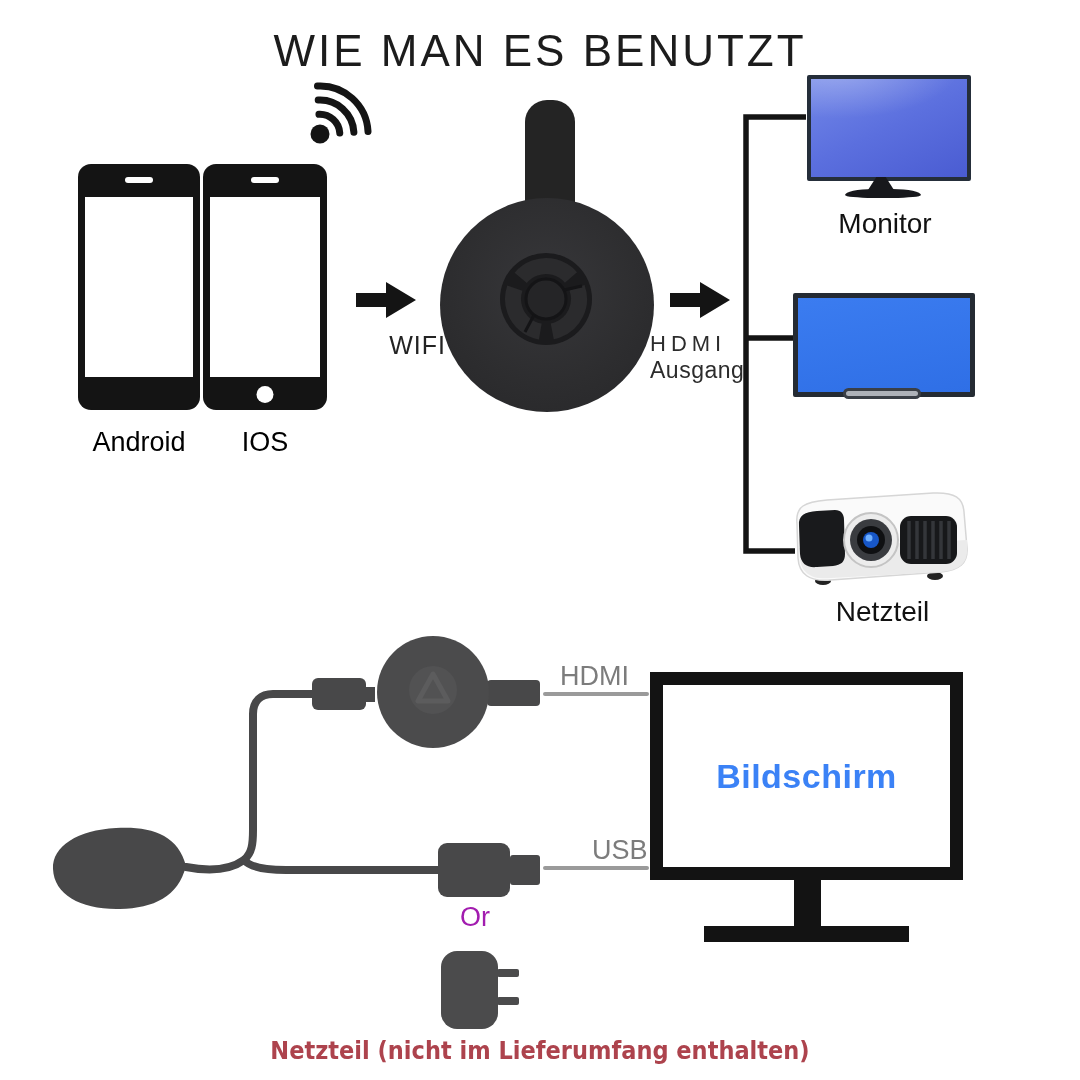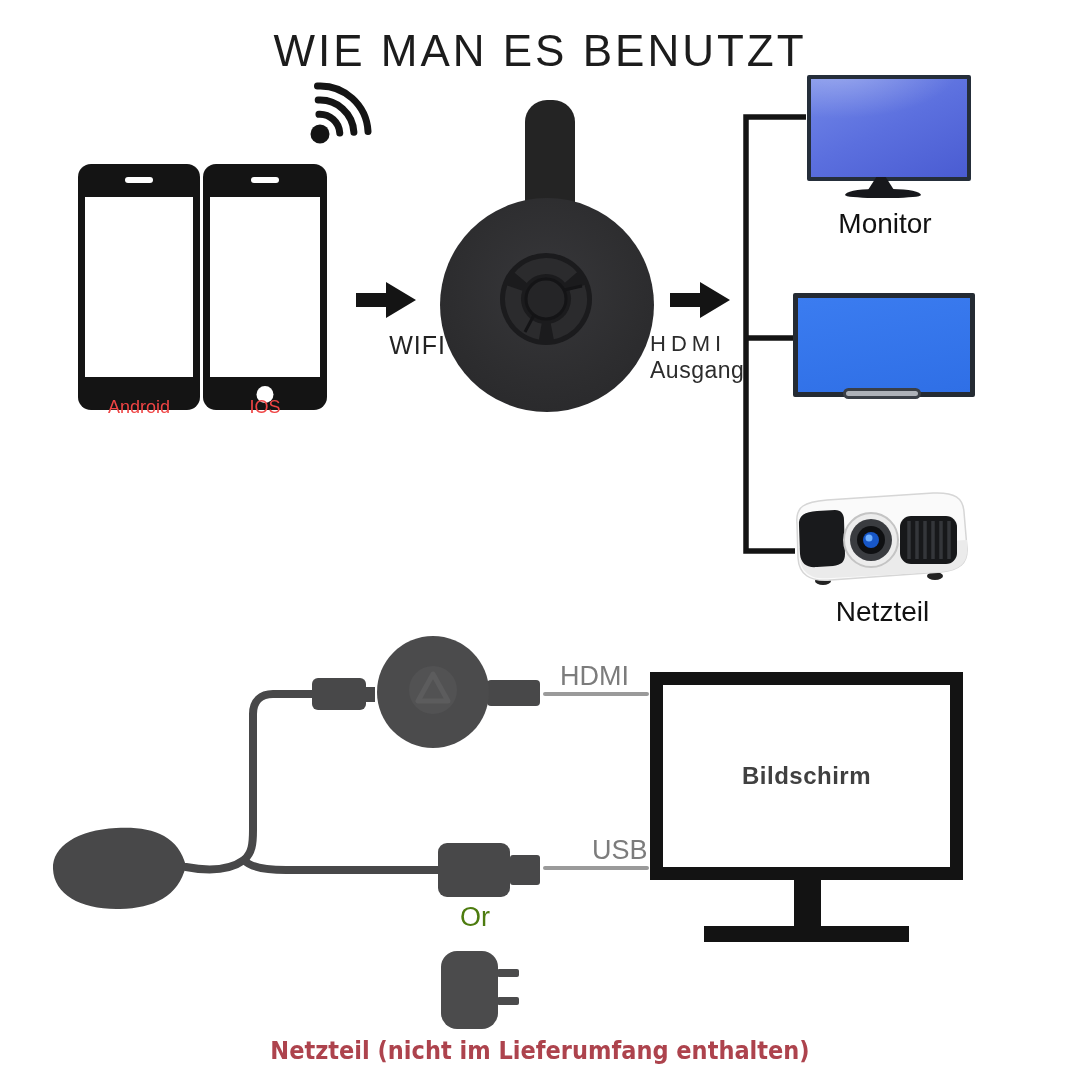--- a/index.html
+++ b/index.html
@@ -11,21 +11,21 @@
   .title{left:0;right:0;top:26px;text-align:center;font-size:44px;font-weight:400;
          letter-spacing:3px;color:#1c1c1c;}
 
   
   .phone{background:#141414;border-radius:13px;}
   .phone .screen{position:absolute;left:7px;right:7px;top:33px;bottom:33px;background:#ffffff;}
   .phone .slot{position:absolute;top:13px;left:50%;transform:translateX(-50%);
                width:28px;height:6px;border-radius:3px;background:#ffffff;}
   .phone .home{position:absolute;bottom:7px;left:50%;transform:translateX(-50%);
                width:17px;height:17px;border-radius:50%;background:#ffffff;}
-  .phone-label{top:397px;text-align:center;font-size:18px;color:#ef4444;}
+  .phone-label{top:427px;text-align:center;font-size:27px;color:#000000;}
 
   
   .wifi-label{left:368px;top:331px;width:78px;text-align:right;font-size:25px;
               letter-spacing:1px;color:#232323;}
   .hdmi-out{left:650px;top:331px;width:130px;color:#2c2c2c;}
   .hdmi-out .l1{font-size:22px;letter-spacing:5px;}
   .hdmi-out .l2{font-size:23px;letter-spacing:0.5px;}
 
   
   .monitor-screen{left:807px;top:75px;width:156px;height:98px;border:4px solid #252e3a;border-radius:2px;
@@ -43,25 +43,25 @@
   .tv-stand{left:843px;top:388px;width:78px;height:11px;background:#aeb2b8;
             border:3px solid #3a3f46;border-radius:8px;box-sizing:border-box;}
 
   
   .conn-line{height:4px;background:#9a9a9a;border-radius:2px;}
   .conn-label{font-size:27px;color:#7c7c7c;}
 
   
   .big-screen{left:650px;top:672px;width:313px;height:208px;border:13px solid #131313;
               background:#ffffff;box-sizing:border-box;display:flex;align-items:center;justify-content:center;}
-  .big-screen span{font-size:24px;font-weight:700;color:#404040;letter-spacing:0.5px;}
+  .big-screen span{font-size:34px;font-weight:700;color:#3b82f6;letter-spacing:0.5px;}
   .big-neck{left:794px;top:880px;width:27px;height:47px;background:#131313;}
   .big-base{left:704px;top:926px;width:205px;height:16px;background:#131313;}
 
-  .or-label{left:440px;top:902px;width:70px;text-align:center;font-size:27px;color:#4d7c0f;}
+  .or-label{left:440px;top:902px;width:70px;text-align:center;font-size:27px;color:#a21caf;}
 
   
   .adapter{left:441px;top:951px;width:57px;height:78px;border-radius:16px;background:#4b4b4c;}
   .prong{width:22px;height:8px;border-radius:2px;background:#4b4b4c;}
 
   .note{left:0;right:0;top:1036px;text-align:center;font-size:25px;font-weight:700;color:#ad434d;
         font-family:"DejaVu Sans",sans-serif;transform:scaleX(0.90);}
 </style>
 </head>
 <body>

